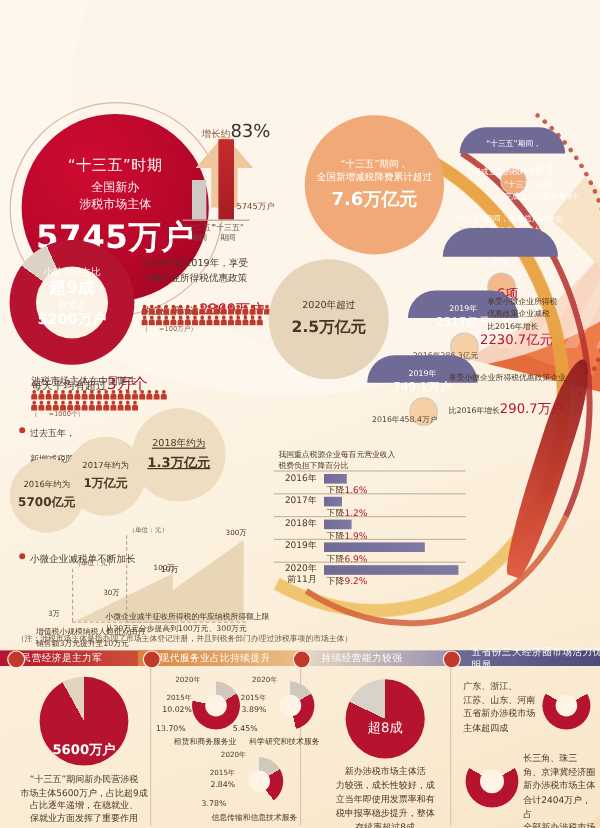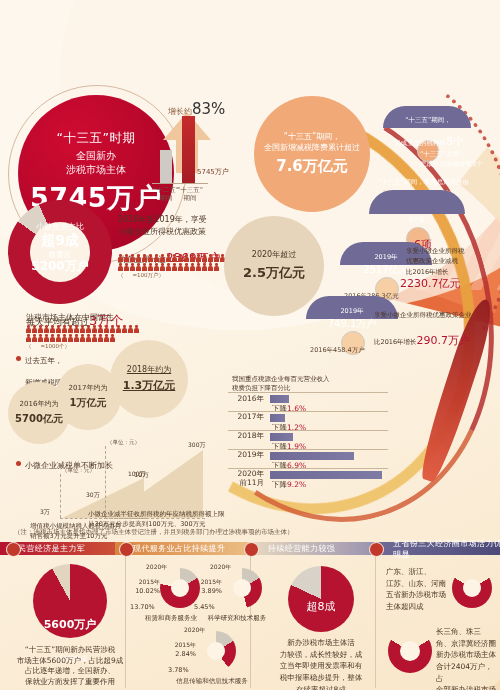--- a/index.html
+++ b/index.html
@@ -619,21 +619,21 @@
   <div class="vline" style="left:250px;top:556px;height:132px;"></div>
   <div class="vline" style="left:375px;top:556px;height:132px;"></div>
 
   <div class="pie" id="pie-private" style="left: 33px; top: 564px; width: 74px; height: 74px; background: conic-gradient(rgb(181, 19, 47) 0deg, rgb(181, 19, 47) 331.2deg, rgb(226, 213, 191) 331.2deg, rgb(226, 213, 191) 360deg);"></div>
   <div class="lbl cn" style="left:33px;top:596px;width:74px;text-align:center;color:#fff;">
     <div style="font-size:11px;font-weight:bold;">5600万户</div>
     <div style="font-size:7.5px;">占比超9成</div>
   </div>
   <div class="body-txt cn" style="left:12px;top:644px;width:116px;white-space:pre-line;">“十三五”期间新办民营涉税
 市场主体5600万户，占比超9成</div>
-  <div class="body-txt cn" style="left:12px;top:665px;width:116px;white-space:pre-line;">占比逐年递增，全国新办、
+  <div class="body-txt cn" style="left:12px;top:665px;width:116px;white-space:pre-line;">占比逐年递增，在稳就业、
 保就业方面发挥了重要作用</div>
 
   <div class="ring" id="ring-ms0" style="left: 160px; top: 568px; width: 40px; height: 40px; background: conic-gradient(rgb(207, 200, 189) 0deg, rgb(207, 200, 189) 60deg, rgb(181, 19, 47) 60deg, rgb(181, 19, 47) 281.8deg, rgba(0, 0, 0, 0) 281.8deg, rgba(0, 0, 0, 0) 360deg);">
       <div class="hole" style="left: 11px; top: 11px; width: 18px; height: 18px; background: rgb(253, 244, 230);"></div>
     </div>
   <div class="lbl cn" style="left:146px;top:563px;font-size:6px;color:#4a3525;">2020年</div>
   <div class="lbl cn" style="left:138px;top:578px;font-size:6px;color:#4a3525;text-align:right;width:22px;">2015年</div>
   <div class="lbl cn" style="left:134px;top:587px;font-size:6.5px;color:#4a3525;text-align:right;width:26px;">10.02%</div>
   <div class="lbl cn" style="left:130px;top:603px;font-size:6.5px;color:#4a3525;">13.70%</div>
   <div class="lbl cn" style="left:133px;top:614px;width:76px;text-align:center;font-size:6.5px;color:#4a3525;">租赁和商务服务业</div>

